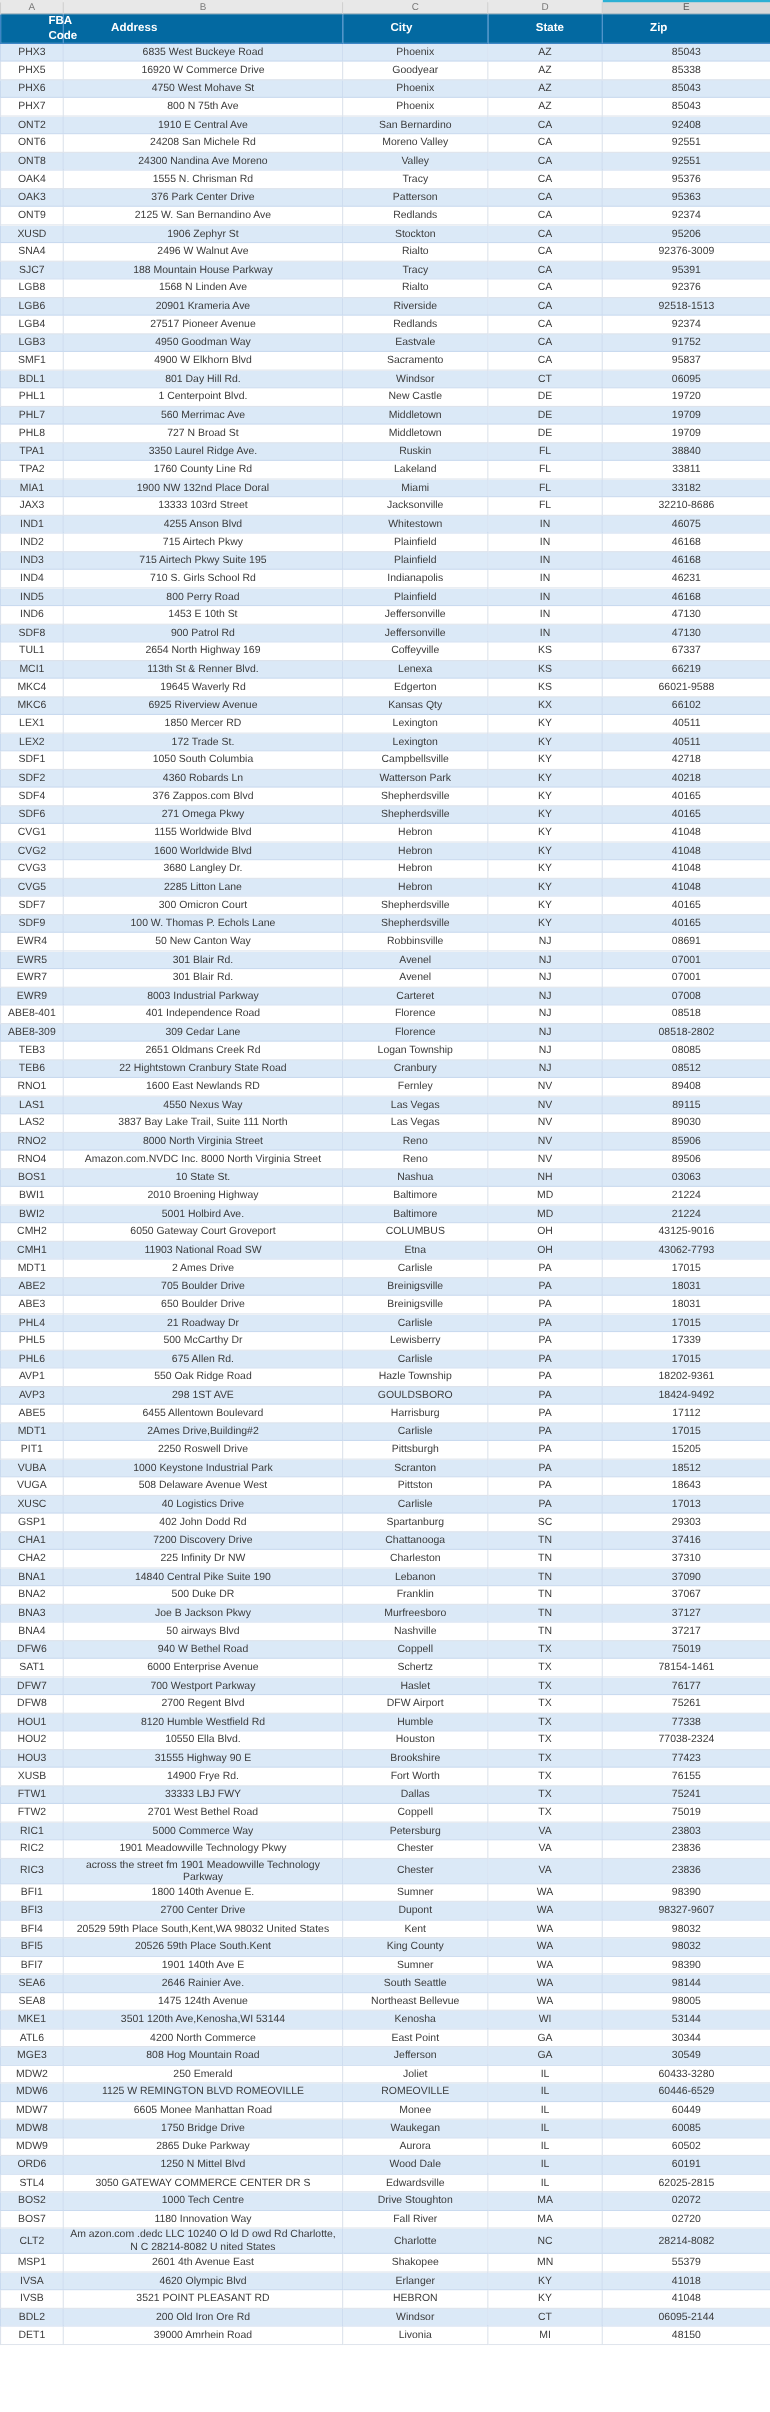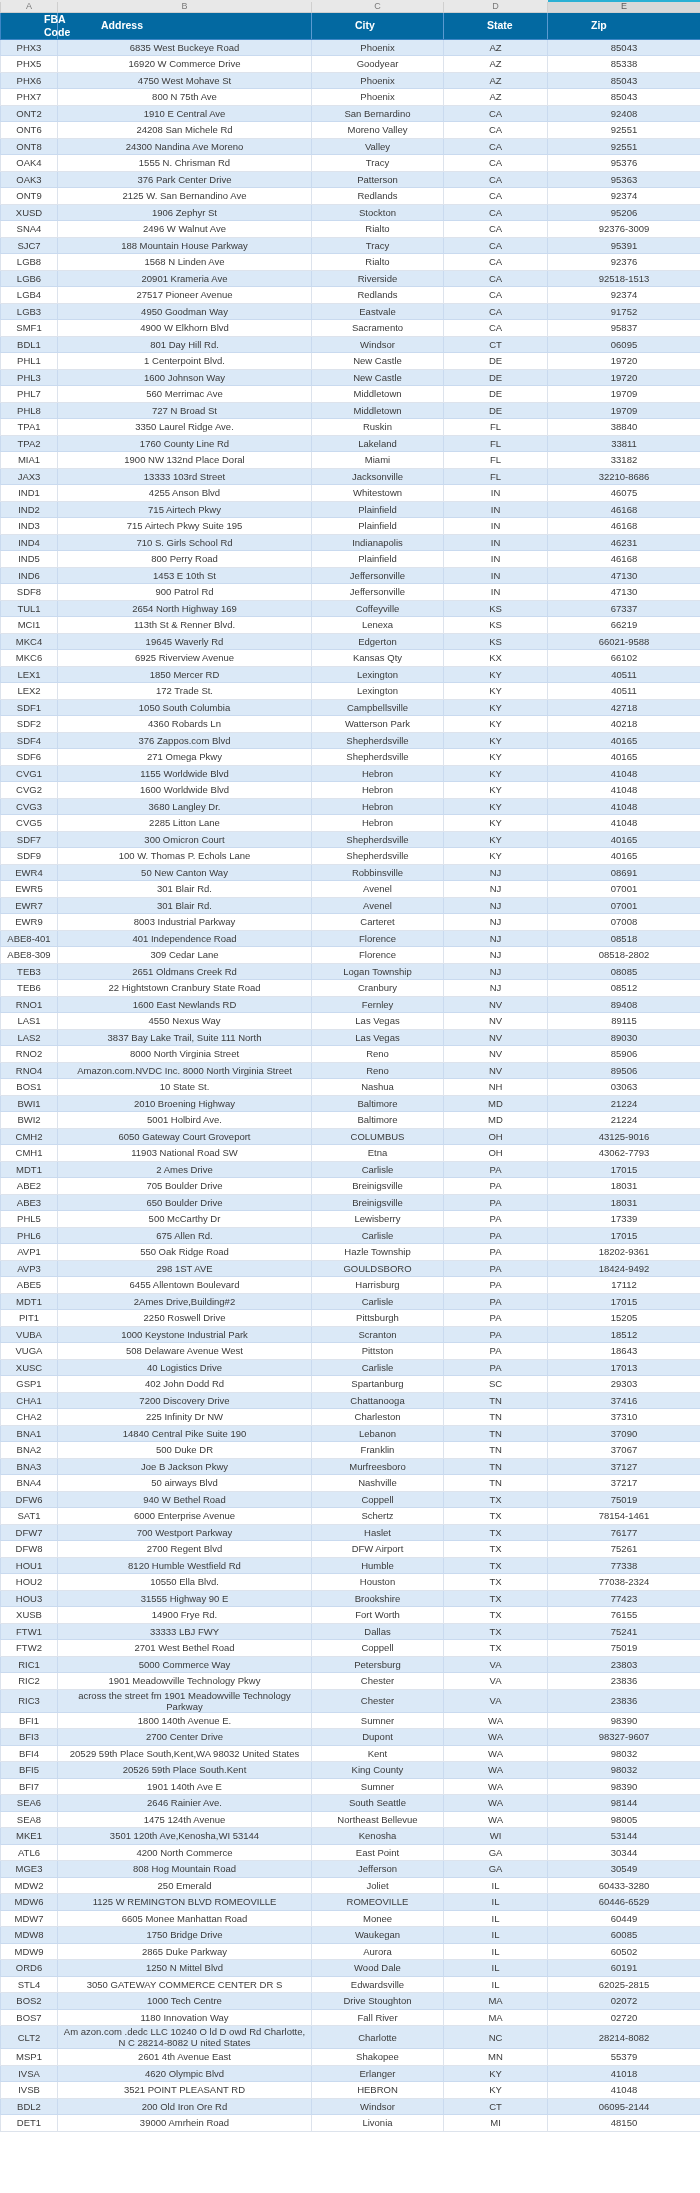--- a/index.html
+++ b/index.html
@@ -222,27 +222,20 @@
         <td class="cell">06095</td>
       </tr>
       <tr>
         <td class="cell">PHL1</td>
         <td class="cell">1 Centerpoint Blvd.</td>
         <td class="cell">New Castle</td>
         <td class="cell">DE</td>
         <td class="cell">19720</td>
       </tr>
       <tr>
-        <td class="cell">PHL3</td>
-        <td class="cell">1600 Johnson Way</td>
-        <td class="cell">New Castle</td>
-        <td class="cell">DE</td>
-        <td class="cell">19720</td>
-      </tr>
-      <tr>
         <td class="cell">PHL7</td>
         <td class="cell">560 Merrimac Ave</td>
         <td class="cell">Middletown</td>
         <td class="cell">DE</td>
         <td class="cell">19709</td>
       </tr>
       <tr>
         <td class="cell">PHL8</td>
         <td class="cell">727 N Broad St</td>
         <td class="cell">Middletown</td>
@@ -579,20 +572,27 @@
         <td class="cell">18031</td>
       </tr>
       <tr>
         <td class="cell">ABE3</td>
         <td class="cell">650 Boulder Drive</td>
         <td class="cell">Breinigsville</td>
         <td class="cell">PA</td>
         <td class="cell">18031</td>
       </tr>
       <tr>
+        <td class="cell">PHL4</td>
+        <td class="cell">21 Roadway Dr</td>
+        <td class="cell">Carlisle</td>
+        <td class="cell">PA</td>
+        <td class="cell">17015</td>
+      </tr>
+      <tr>
         <td class="cell">PHL5</td>
         <td class="cell">500 McCarthy Dr</td>
         <td class="cell">Lewisberry</td>
         <td class="cell">PA</td>
         <td class="cell">17339</td>
       </tr>
       <tr>
         <td class="cell">PHL6</td>
         <td class="cell">675 Allen Rd.</td>
         <td class="cell">Carlisle</td>

